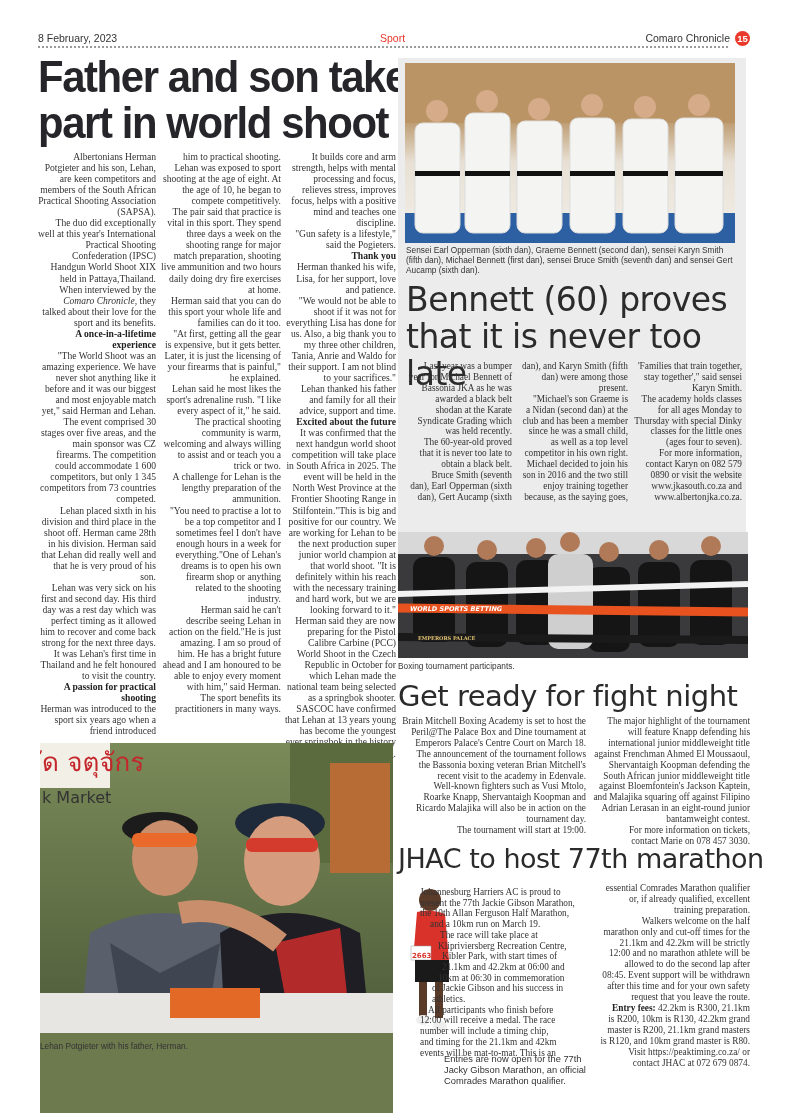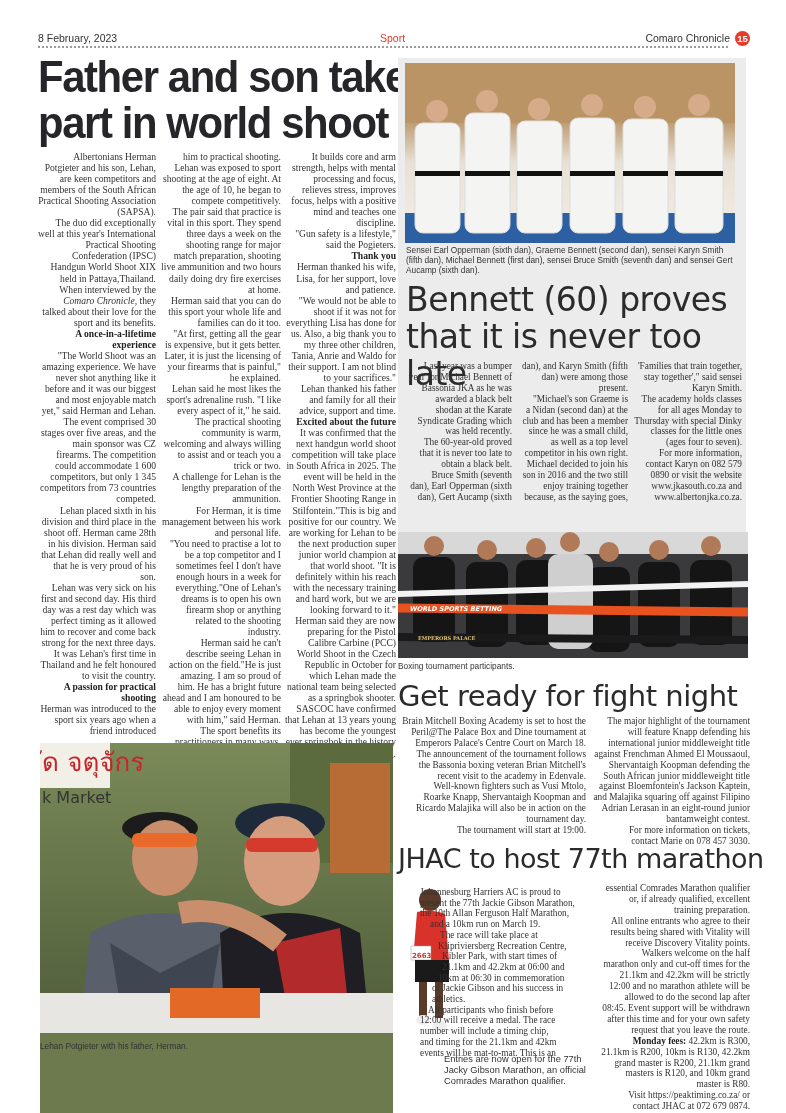--- a/index.html
+++ b/index.html
@@ -68,21 +68,20 @@
     <p class="noi">Herman was introduced to the sport six years ago when a friend introduced</p>
   </div>
 <div class="abs col" id="sa-col2" style="left:161px; top:151px; width:120px;">
     <p class="noi">him to practical shooting. Lehan was exposed to sport shooting at the age of eight. At the age of 10, he began to compete competitively.</p>
     <p>The pair said that practice is vital in this sport. They spend three days a week on the shooting range for major match preparation, shooting live ammunition and two hours daily doing dry fire exercises at home.</p>
     <p>Herman said that you can do this sport your whole life and families can do it too.</p>
     <p>"At first, getting all the gear is expensive, but it gets better. Later, it is just the licensing of your firearms that is painful," he explained.</p>
     <p>Lehan said he most likes the sport's adrenaline rush. "I like every aspect of it," he said.</p>
     <p>The practical shooting community is warm, welcoming and always willing to assist and or teach you a trick or two.</p>
     <p>A challenge for Lehan is the lengthy preparation of the ammunition.</p>
-    <p>For Herman, it is time management between his work and personal life.</p>
     <p>"You need to practise a lot to be a top competitor and I sometimes feel I don't have enough hours in a week for everything."One of Lehan's dreams is to open his own firearm shop or anything related to the shooting industry.</p>
     <p>Herman said he can't describe seeing Lehan in action on the field."He is just amazing. I am so proud of him. He has a bright future ahead and I am honoured to be able to enjoy every moment with him," said Herman.</p>
     <p>The sport benefits its practitioners in many ways.</p>
   </div>
 <div class="abs col" id="sa-col3" style="left:284px; top:151px; width:112px;">
     <p class="noi">It builds core and arm strength, helps with mental processing and focus, relieves stress, improves focus, helps with a positive mind and teaches one discipline.</p>
     <p>"Gun safety is a lifestyle," said the Pogieters.</p>
     <p class="sub" style="text-indent: 8px;">Thank you</p>
     <p>Herman thanked his wife, Lisa, for her support, love and patience.</p>
     <p>"We would not be able to shoot if it was not for everything Lisa has done for us. Also, a big thank you to my three other children, Tania, Anrie and Waldo for their support. I am not blind to your sacrifices."</p>
@@ -245,17 +244,16 @@
     <div style="padding-left: 12px; white-space: nowrap;">athletics.</div>
     <div style="padding-left: 8px; white-space: nowrap;">All participants who finish before</div>
     <div style="padding-left: 0px; white-space: nowrap;">12:00 will receive a medal. The race</div>
     <div style="padding-left: 0px; white-space: nowrap;">number will include a timing chip,</div>
     <div style="padding-left: 0px; white-space: nowrap;">and timing for the 21.1km and 42km</div>
     <div style="padding-left: 0px; white-space: nowrap;">events will be mat-to-mat. This is an</div>
   </div>
 <div class="abs caption" style="left:444px; top:1054px; width:150px; font-size:9.3px; line-height:11px; color:#333;">Entries are now open for the 77th Jacky Gibson Marathon, an official Comrades Marathon qualifier.</div>
 <div class="abs col" id="mr-col2" style="left:600px; top:883px; width:150px; font-size:9.3px; line-height:10.9px;">
     <p class="noi">essential Comrades Marathon qualifier or, if already qualified, excellent training preparation.</p>
-    <p>All online entrants who agree to their results being shared with Vitality will receive Discovery Vitality points.</p>
     <p>Walkers welcome on the half marathon only and cut-off times for the 21.1km and 42.2km will be strictly 12:00 and no marathon athlete will be allowed to do the second lap after 08:45. Event support will be withdrawn after this time and for your own safety request that you leave the route.</p>
-    <p><b>Monday fees:</b> 42.2km is R300, 21.1km is R200, 10km is R130, 42.2km grand master is R200, 21.1km grand masters is R120, and 10km grand master is R80.</p>
+    <p><b>Entry fees:</b> 42.2km is R300, 21.1km is R200, 10km is R130, 42.2km grand master is R200, 21.1km grand masters is R120, and 10km grand master is R80.</p>
     <p>Visit https://peaktiming.co.za/ or contact JHAC at 072 679 0874.</p>
   </div>
 
 </body></html>

